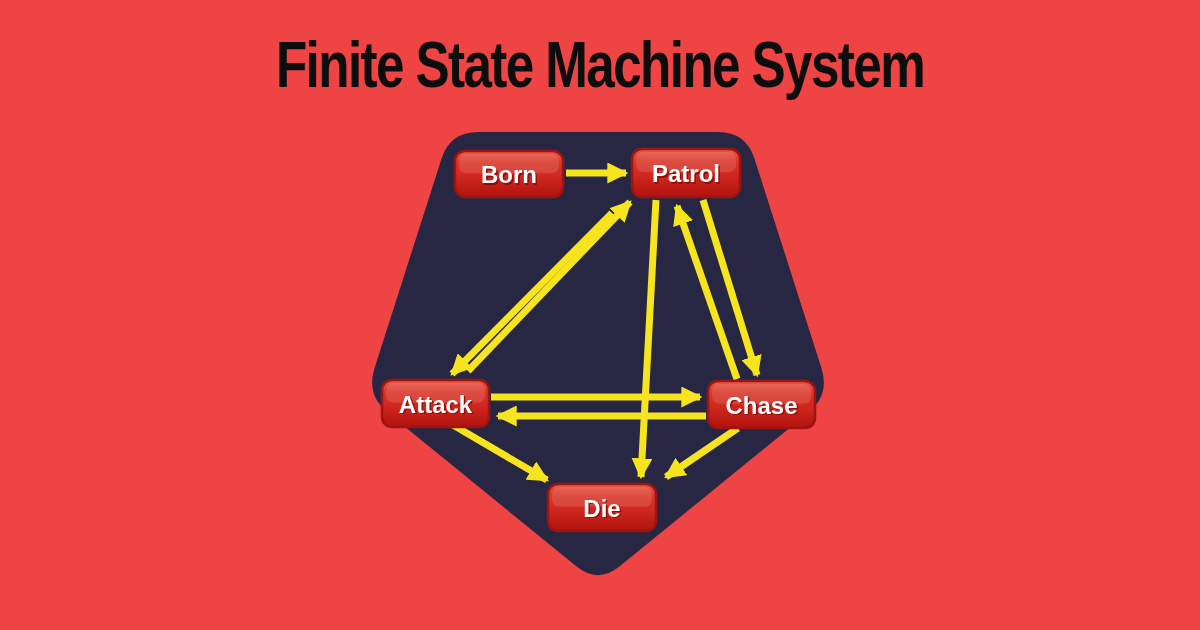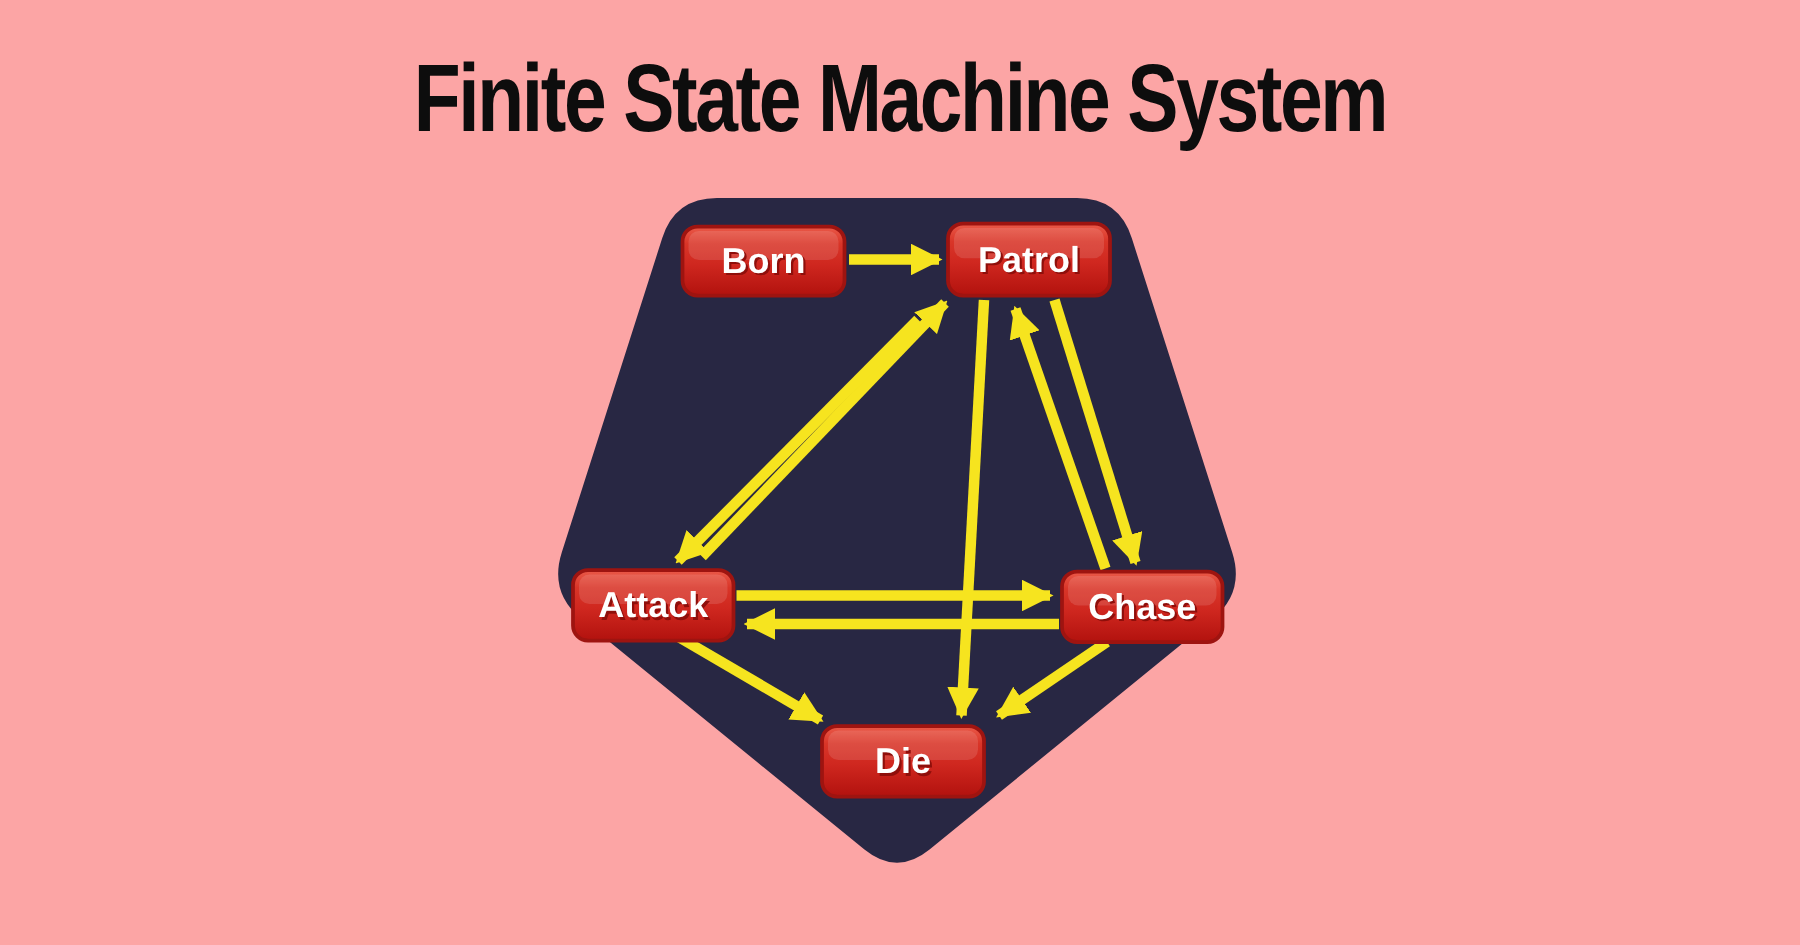--- a/index.html
+++ b/index.html
@@ -32,21 +32,21 @@
   .node-label {
     font-family:"Liberation Sans", sans-serif;
     font-weight:bold;
     font-size:24px;
     text-anchor:middle;
   }
 </style>
 </head>
 <body style="background: rgb(255, 233, 59);">
 
-<div class="stage" style="background: #fca5a5;">
+<div class="stage" style="background: #ef4444;">
   <h1 class="title" style="color: rgb(13, 13, 13);">Finite State Machine System</h1>
 
   <svg class="diagram-svg" viewBox="0 0 1200 630">
     <defs>
       <linearGradient id="nodeGrad" x1="0" y1="0" x2="0" y2="1">
           <stop offset="0%" stop-color="#ea5a49"></stop>
           <stop offset="25%" stop-color="#d93528"></stop>
           <stop offset="55%" stop-color="#cf271f"></stop>
           <stop offset="100%" stop-color="#b2120e"></stop>
         </linearGradient>

